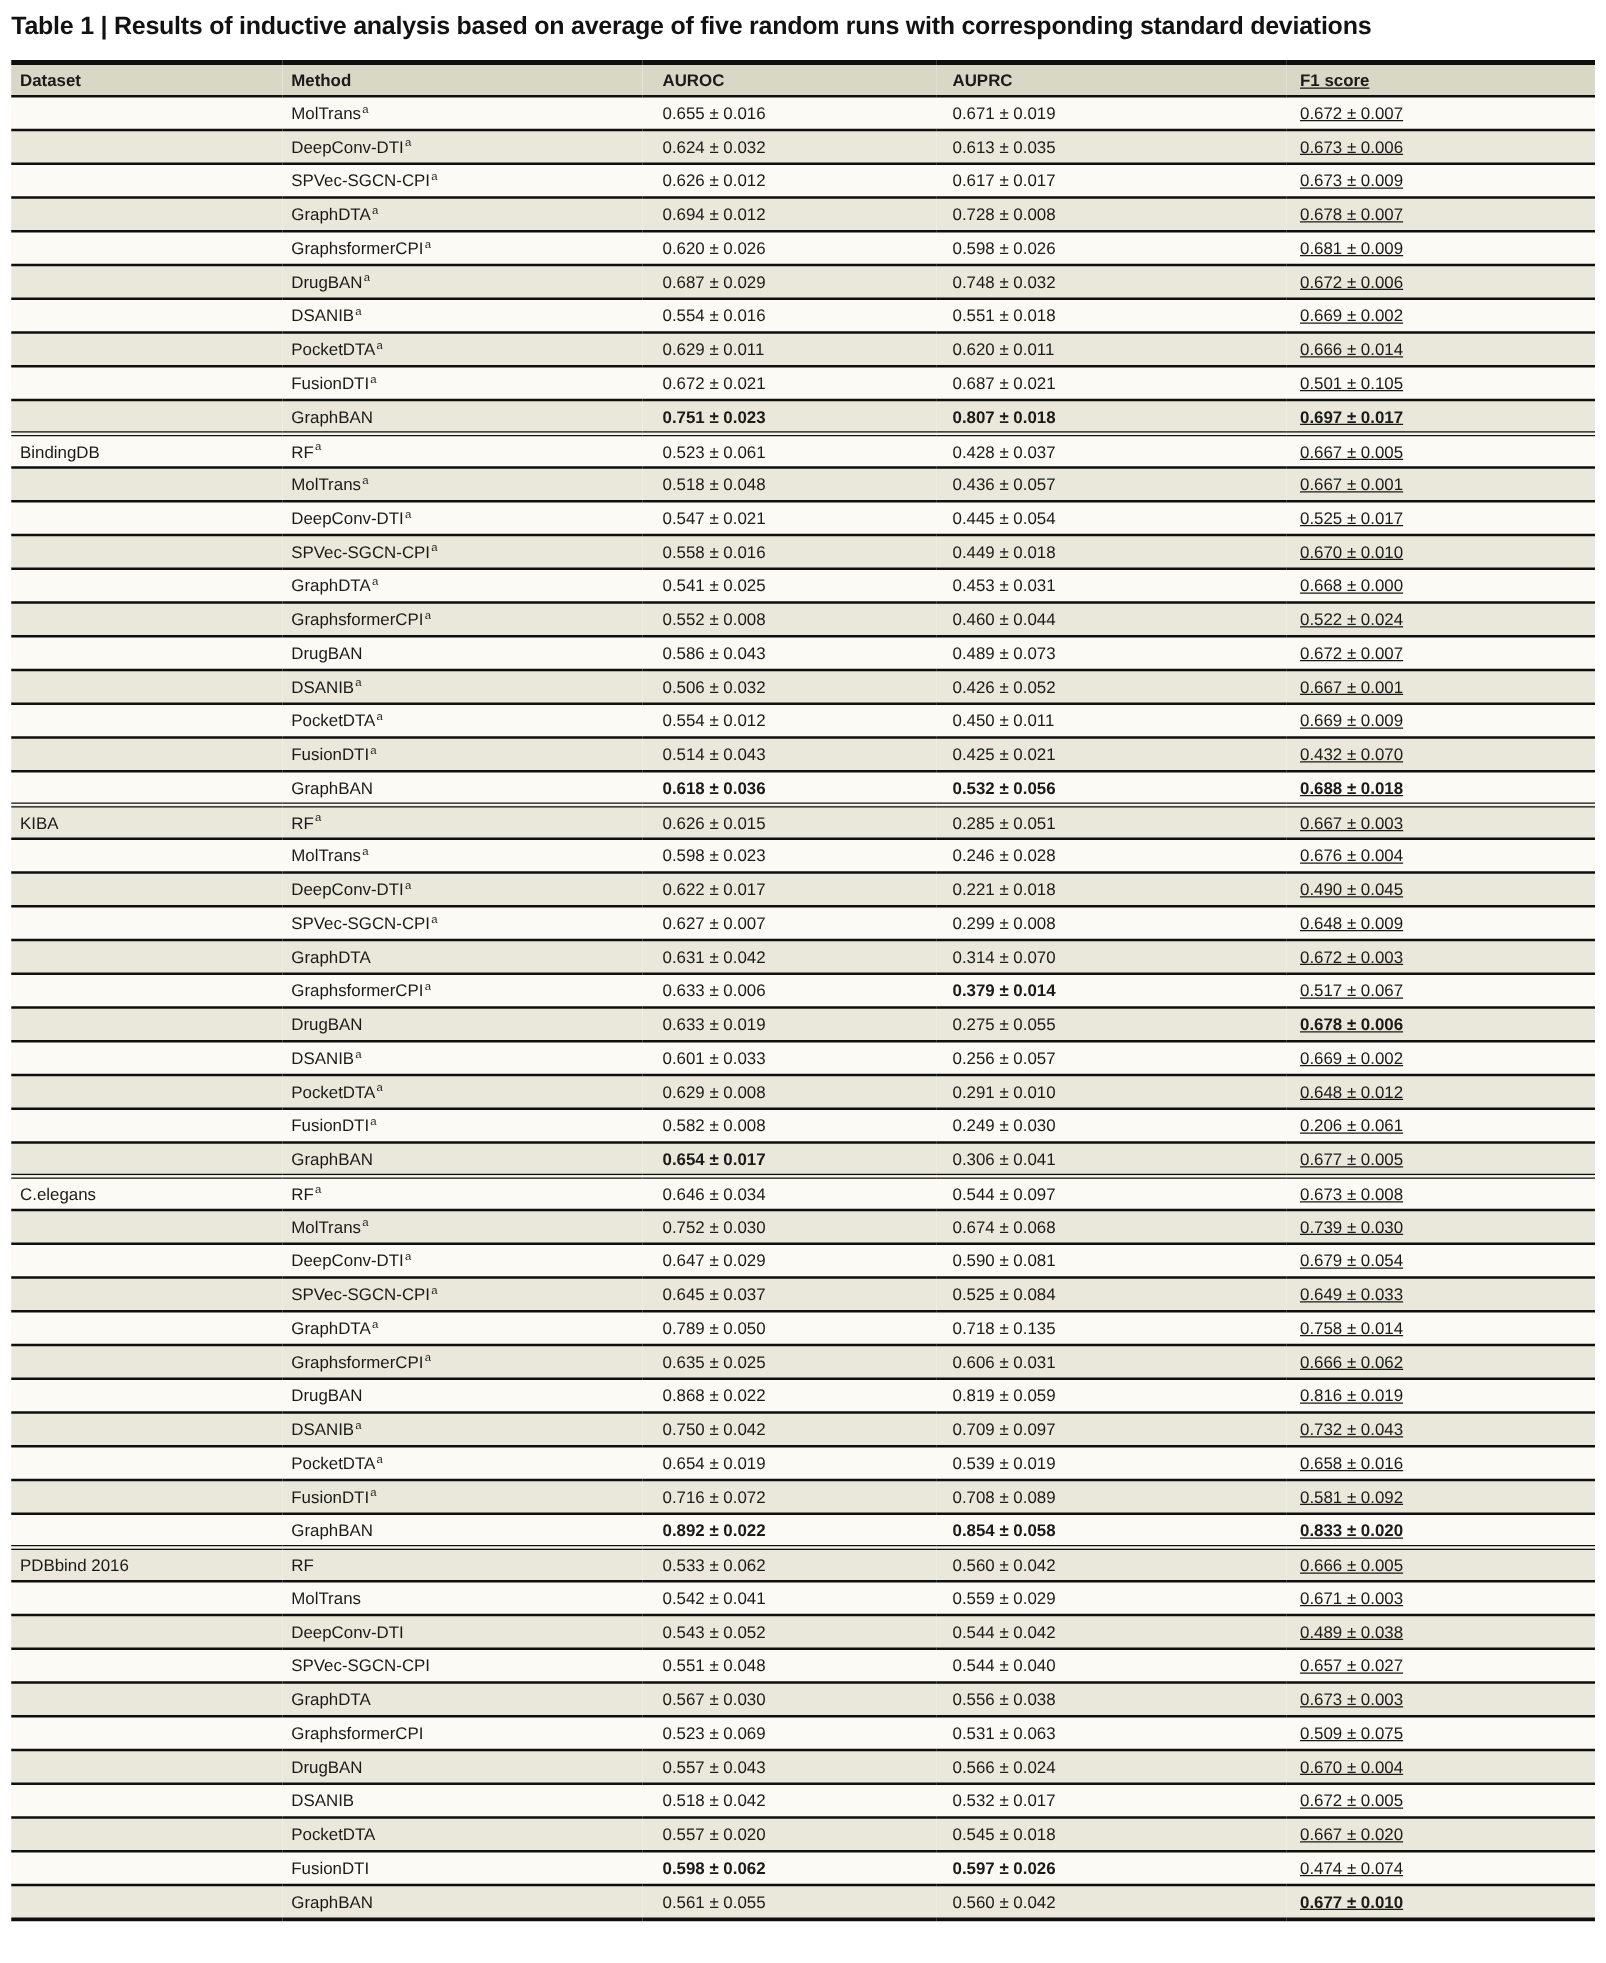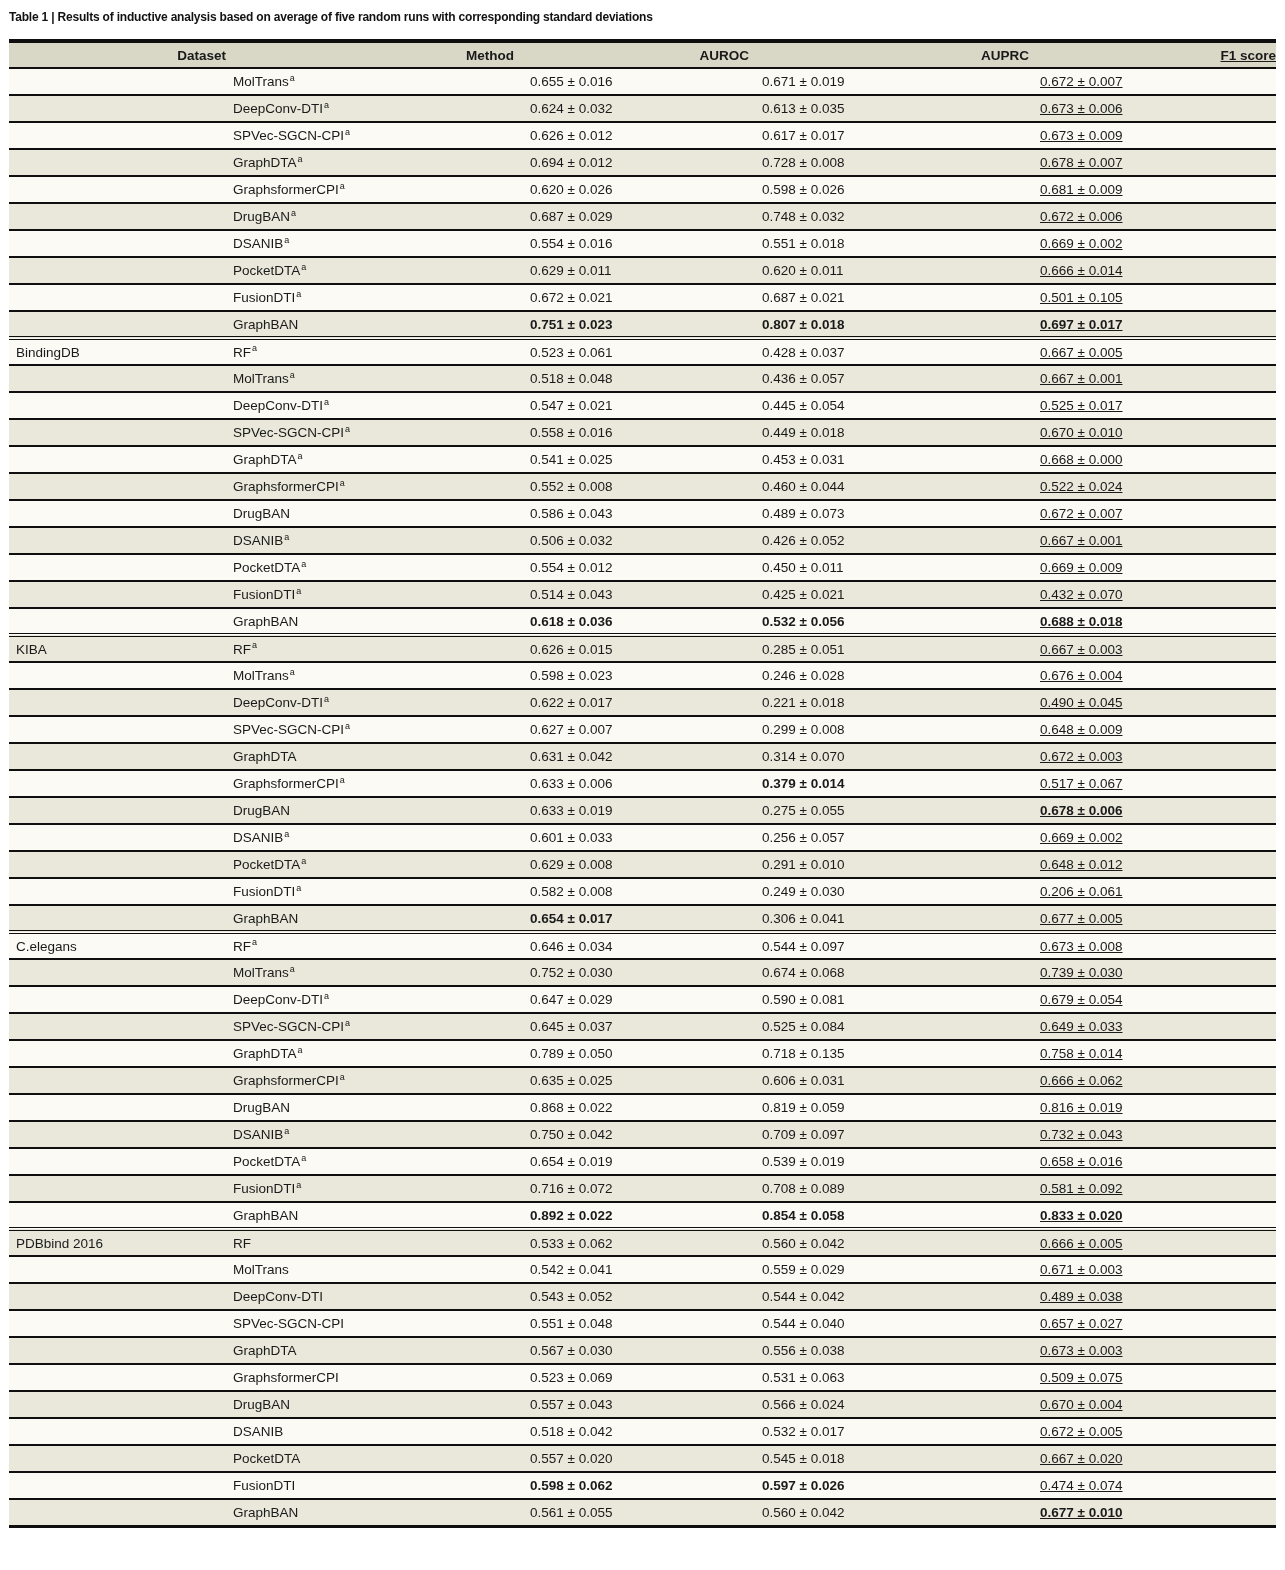--- a/index.html
+++ b/index.html
@@ -5,37 +5,37 @@
   * { box-sizing: border-box; }
   html, body { margin: 0; padding: 0; background: #ffffff; }
   body {
     width: 1285px;
     font-family: "Liberation Sans", sans-serif;
     color: #1a1a1a;
     -webkit-font-smoothing: antialiased;
   }
   .page { padding: 6px 9px 12px 9px; }
   .table-title {
-    font-size: 12px;
+    font-size: 20px;
     font-weight: 700;
     letter-spacing: -0.2px;
     color: #121212;
     margin: 4px 0 15px 0;
     white-space: nowrap;
   }
   table.results {
     border-collapse: collapse;
     table-layout: fixed;
     width: 1267px;
     border-top: 4px solid var(--border-c);
     border-bottom: 3px solid var(--border-c);
   }
   thead th {
     background: var(--header-bg);
-    text-align: right;
+    text-align: left;
     font-size: 13.5px;
     font-weight: 700;
     height: 27px;
     padding: 0;
     vertical-align: middle;
     border-bottom: 2px solid var(--border-c);
     white-space: nowrap;
   }
   tbody td {
     font-size: 13.5px;

